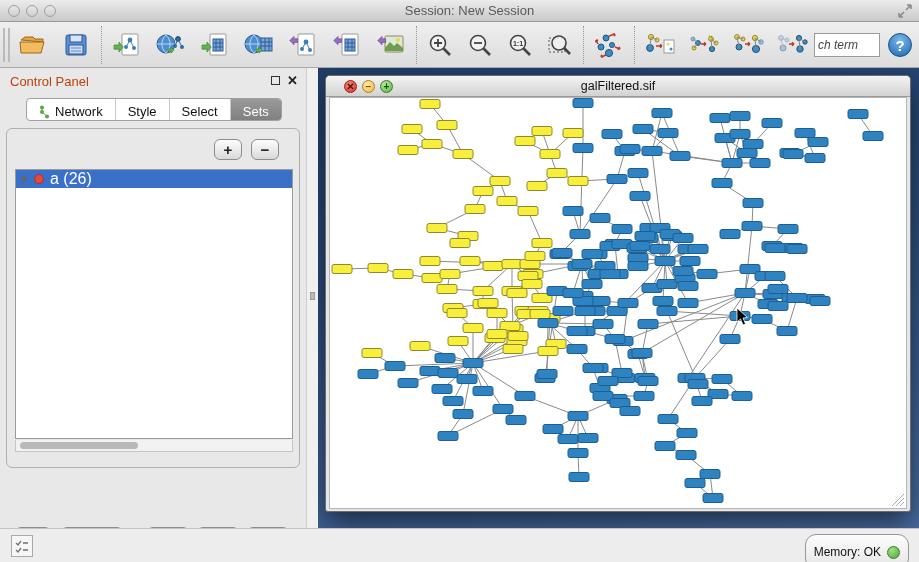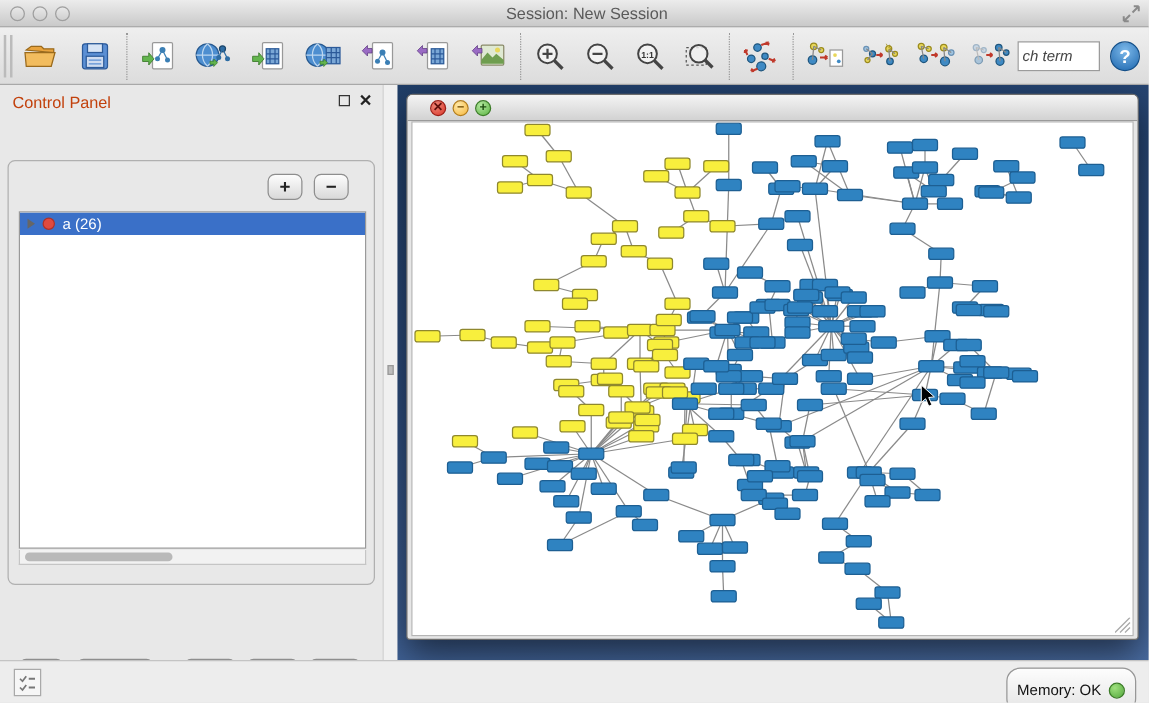--- a/index.html
+++ b/index.html
@@ -44,21 +44,21 @@
   .cp-addrem { position:absolute; right:20px; top:10px; display:flex; gap:9px; }
   .pill-btn { width:28px; height:21px; border:1px solid #8e8e8e; border-radius:6px;
     background:linear-gradient(#fdfdfd,#d9d9d9); font-size:15px; font-weight:bold; color:#222;
     text-align:center; line-height:19px; }
   .sets-list { position:absolute; left:8px; top:40px; width:278px; height:270px;
     background:#fff; border:1px solid #9a9a9a; overflow:hidden; }
   .set-row { height:18px; display:flex; align-items:center; gap:6px; padding-left:6px; }
   .set-row.selected { background:#3a70c8; color:#fff; }
   .tri { width:0; height:0; border-left:6px solid #666; border-top:4px solid transparent; border-bottom:4px solid transparent; }
   .red-dot { width:10px; height:10px; border-radius:50%; background:#e04a3f; border:1px solid #b03028; }
-  .set-label { font-size:12px; }
+  .set-label { font-size:16px; }
   .hscroll { position:absolute; left:8px; top:311px; width:278px; height:12px; background:#f2f2f2; border:1px solid #c5c5c5; border-top:none; }
   .hthumb { position:absolute; left:4px; top:2px; width:118px; height:7px; border-radius:4px; background:#b9b9b9; }
   .cp-btnrow { position:absolute; left:8px; top:398px; width:290px; display:flex; align-items:center; }
   .cpb { height:28px; border:1px solid #8e8e8e; border-radius:6px; background:linear-gradient(#fefefe,#dedede);
     display:flex; align-items:center; justify-content:center; }
   .cpb.small { width:36px; }
   .cpb.venn { width:42px; }
   .cpb.dd { width:62px; gap:2px; }
   .dd-caret { width:0; height:0; border-top:5px solid #444; border-left:4px solid transparent; border-right:4px solid transparent; margin-left:4px; }
   .dd-div { width:1px; height:18px; background:#bbb; margin-left:6px; }
@@ -298,20 +298,40 @@
     </div>
     <input class="search-box" value="ch term" style="">
     <div class="help-btn">?</div>
   </div>
 
   <div class="control-panel">
     <div class="cp-header">
       <span class="cp-title">Control Panel</span>
       <span class="cp-float"></span>
       <span class="cp-close">✕</span>
+    </div>
+    <div class="cp-tabs">
+      <div class="cp-tab">
+        <svg width="11" height="14" viewBox="0 0 11 14">
+            <circle cx="3" cy="2.5" r="2" fill="#58a843"></circle>
+            <circle cx="3" cy="7" r="2" fill="#58a843"></circle>
+            <circle cx="8" cy="11.5" r="2" fill="#58a843"></circle>
+            <path d="M3 2.5 v4.5 M3 7 l5 4.5" stroke="#58a843" fill="none"></path>
+          </svg>
+        <span>Network</span>
+      </div>
+      <div class="cp-tab">
+          <span>Style</span>
+        </div>
+      <div class="cp-tab">
+          <span>Select</span>
+        </div>
+      <div class="cp-tab active">
+          <span>Sets</span>
+        </div>
     </div>
     <div class="cp-body">
       <div class="cp-addrem">
         <div class="pill-btn">+</div>
         <div class="pill-btn">−</div>
       </div>
       <div class="sets-list">
         <div class="set-row selected">
           <span class="tri"></span>
           <span class="red-dot"></span>
@@ -364,20 +384,21 @@
   <div class="splitter">
     <div class="split-handle"></div>
   </div>
 
   <div class="desktop">
     <div class="net-window">
       <div class="nw-titlebar">
         <div class="nw-dot nw-red">✕</div>
         <div class="nw-dot nw-yel">−</div>
         <div class="nw-dot nw-grn">+</div>
+        <div class="nw-title">galFiltered.sif</div>
       </div>
       <div class="nw-canvas">
         <svg id="graph-svg" viewBox="0 0 578 412">
             <line x1="100" y1="6" x2="117" y2="27" stroke="#8a8a8a" stroke-width="1"></line>
             <line x1="82" y1="31" x2="102" y2="46" stroke="#8a8a8a" stroke-width="1"></line>
             <line x1="78" y1="52" x2="102" y2="46" stroke="#8a8a8a" stroke-width="1"></line>
             <line x1="117" y1="27" x2="133" y2="56" stroke="#8a8a8a" stroke-width="1"></line>
             <line x1="102" y1="46" x2="133" y2="56" stroke="#8a8a8a" stroke-width="1"></line>
             <line x1="133" y1="56" x2="170" y2="83" stroke="#8a8a8a" stroke-width="1"></line>
             <line x1="170" y1="83" x2="153" y2="93" stroke="#8a8a8a" stroke-width="1"></line>

